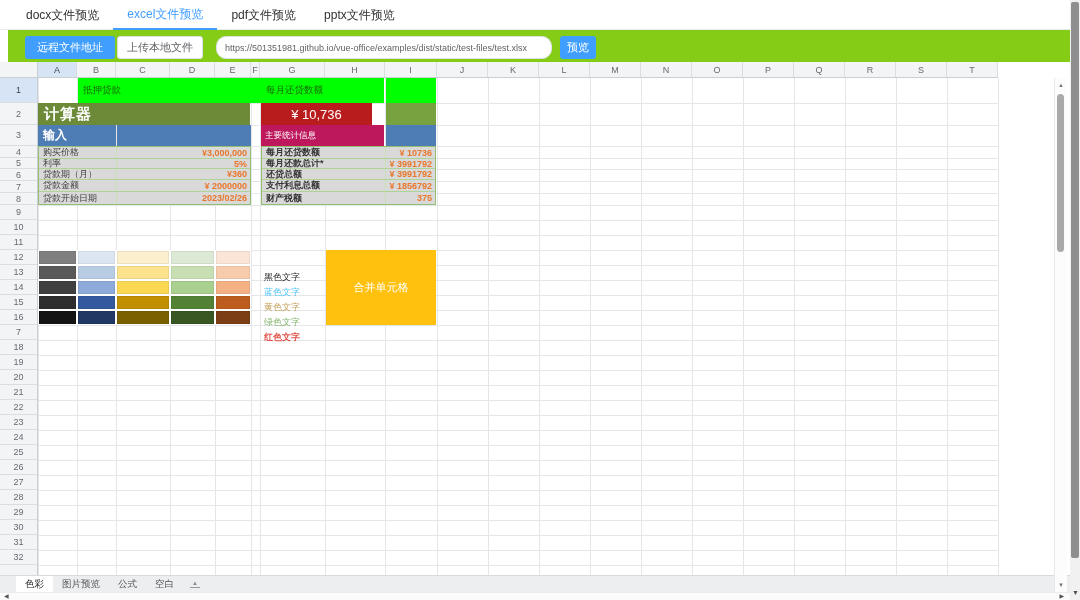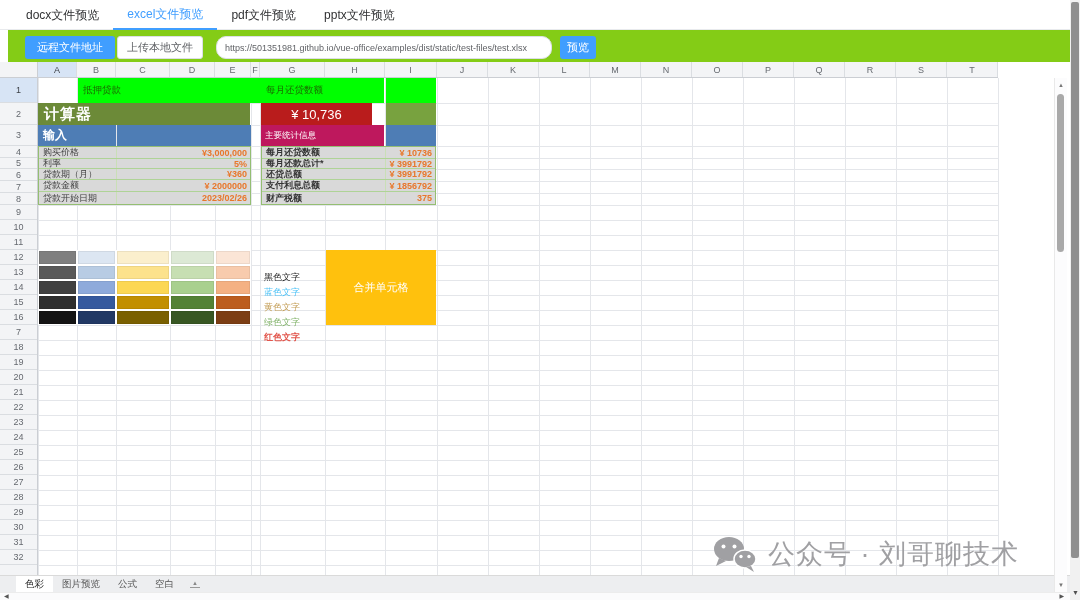--- a/index.html
+++ b/index.html
@@ -285,33 +285,20 @@
   <div class="ctcol">
       <div class="ctrow" style="color: rgb(43, 43, 43);">黑色文字</div>
       <div class="ctrow" style="color: rgb(79, 195, 247);">蓝色文字</div>
       <div class="ctrow" style="color: rgb(197, 160, 90);">黄色文字</div>
       <div class="ctrow" style="color: rgb(132, 180, 109);">绿色文字</div>
       <div class="ctrow" style="color: rgb(226, 87, 77); font-weight: bold;">红色文字</div>
     </div>
 
   <div class="merged" style="background-color: rgb(255, 193, 13);">合并单元格</div>
 
-  <div class="watermark">
-    <svg width="46" height="38" viewBox="0 0 46 38">
-      <ellipse cx="17" cy="14" rx="15" ry="12" fill="#A0A0A3"></ellipse>
-      <polygon points="7,23 4,31 14,26" fill="#A0A0A3"></polygon>
-      <circle cx="11.5" cy="11.5" r="2" fill="#fff"></circle>
-      <circle cx="22.5" cy="11.5" r="2" fill="#fff"></circle>
-      <ellipse cx="33" cy="24" rx="11" ry="9" fill="#A0A0A3" stroke="#fff" stroke-width="1.5"></ellipse>
-      <polygon points="39,31 42,37 34,32" fill="#A0A0A3"></polygon>
-      <circle cx="29" cy="21.5" r="1.7" fill="#fff"></circle>
-      <circle cx="37" cy="21.5" r="1.7" fill="#fff"></circle>
-    </svg>
-    <span>公众号 · 刘哥聊技术</span>
-  </div>
 
   <div class="sheettabbar">
     <div class="stab active">色彩</div>
     <div class="stab">图片预览</div>
     <div class="stab">公式</div>
     <div class="stab">空白</div>
     <span class="tabarrow">▲</span>
   </div>
 
   <div class="hscroll">

